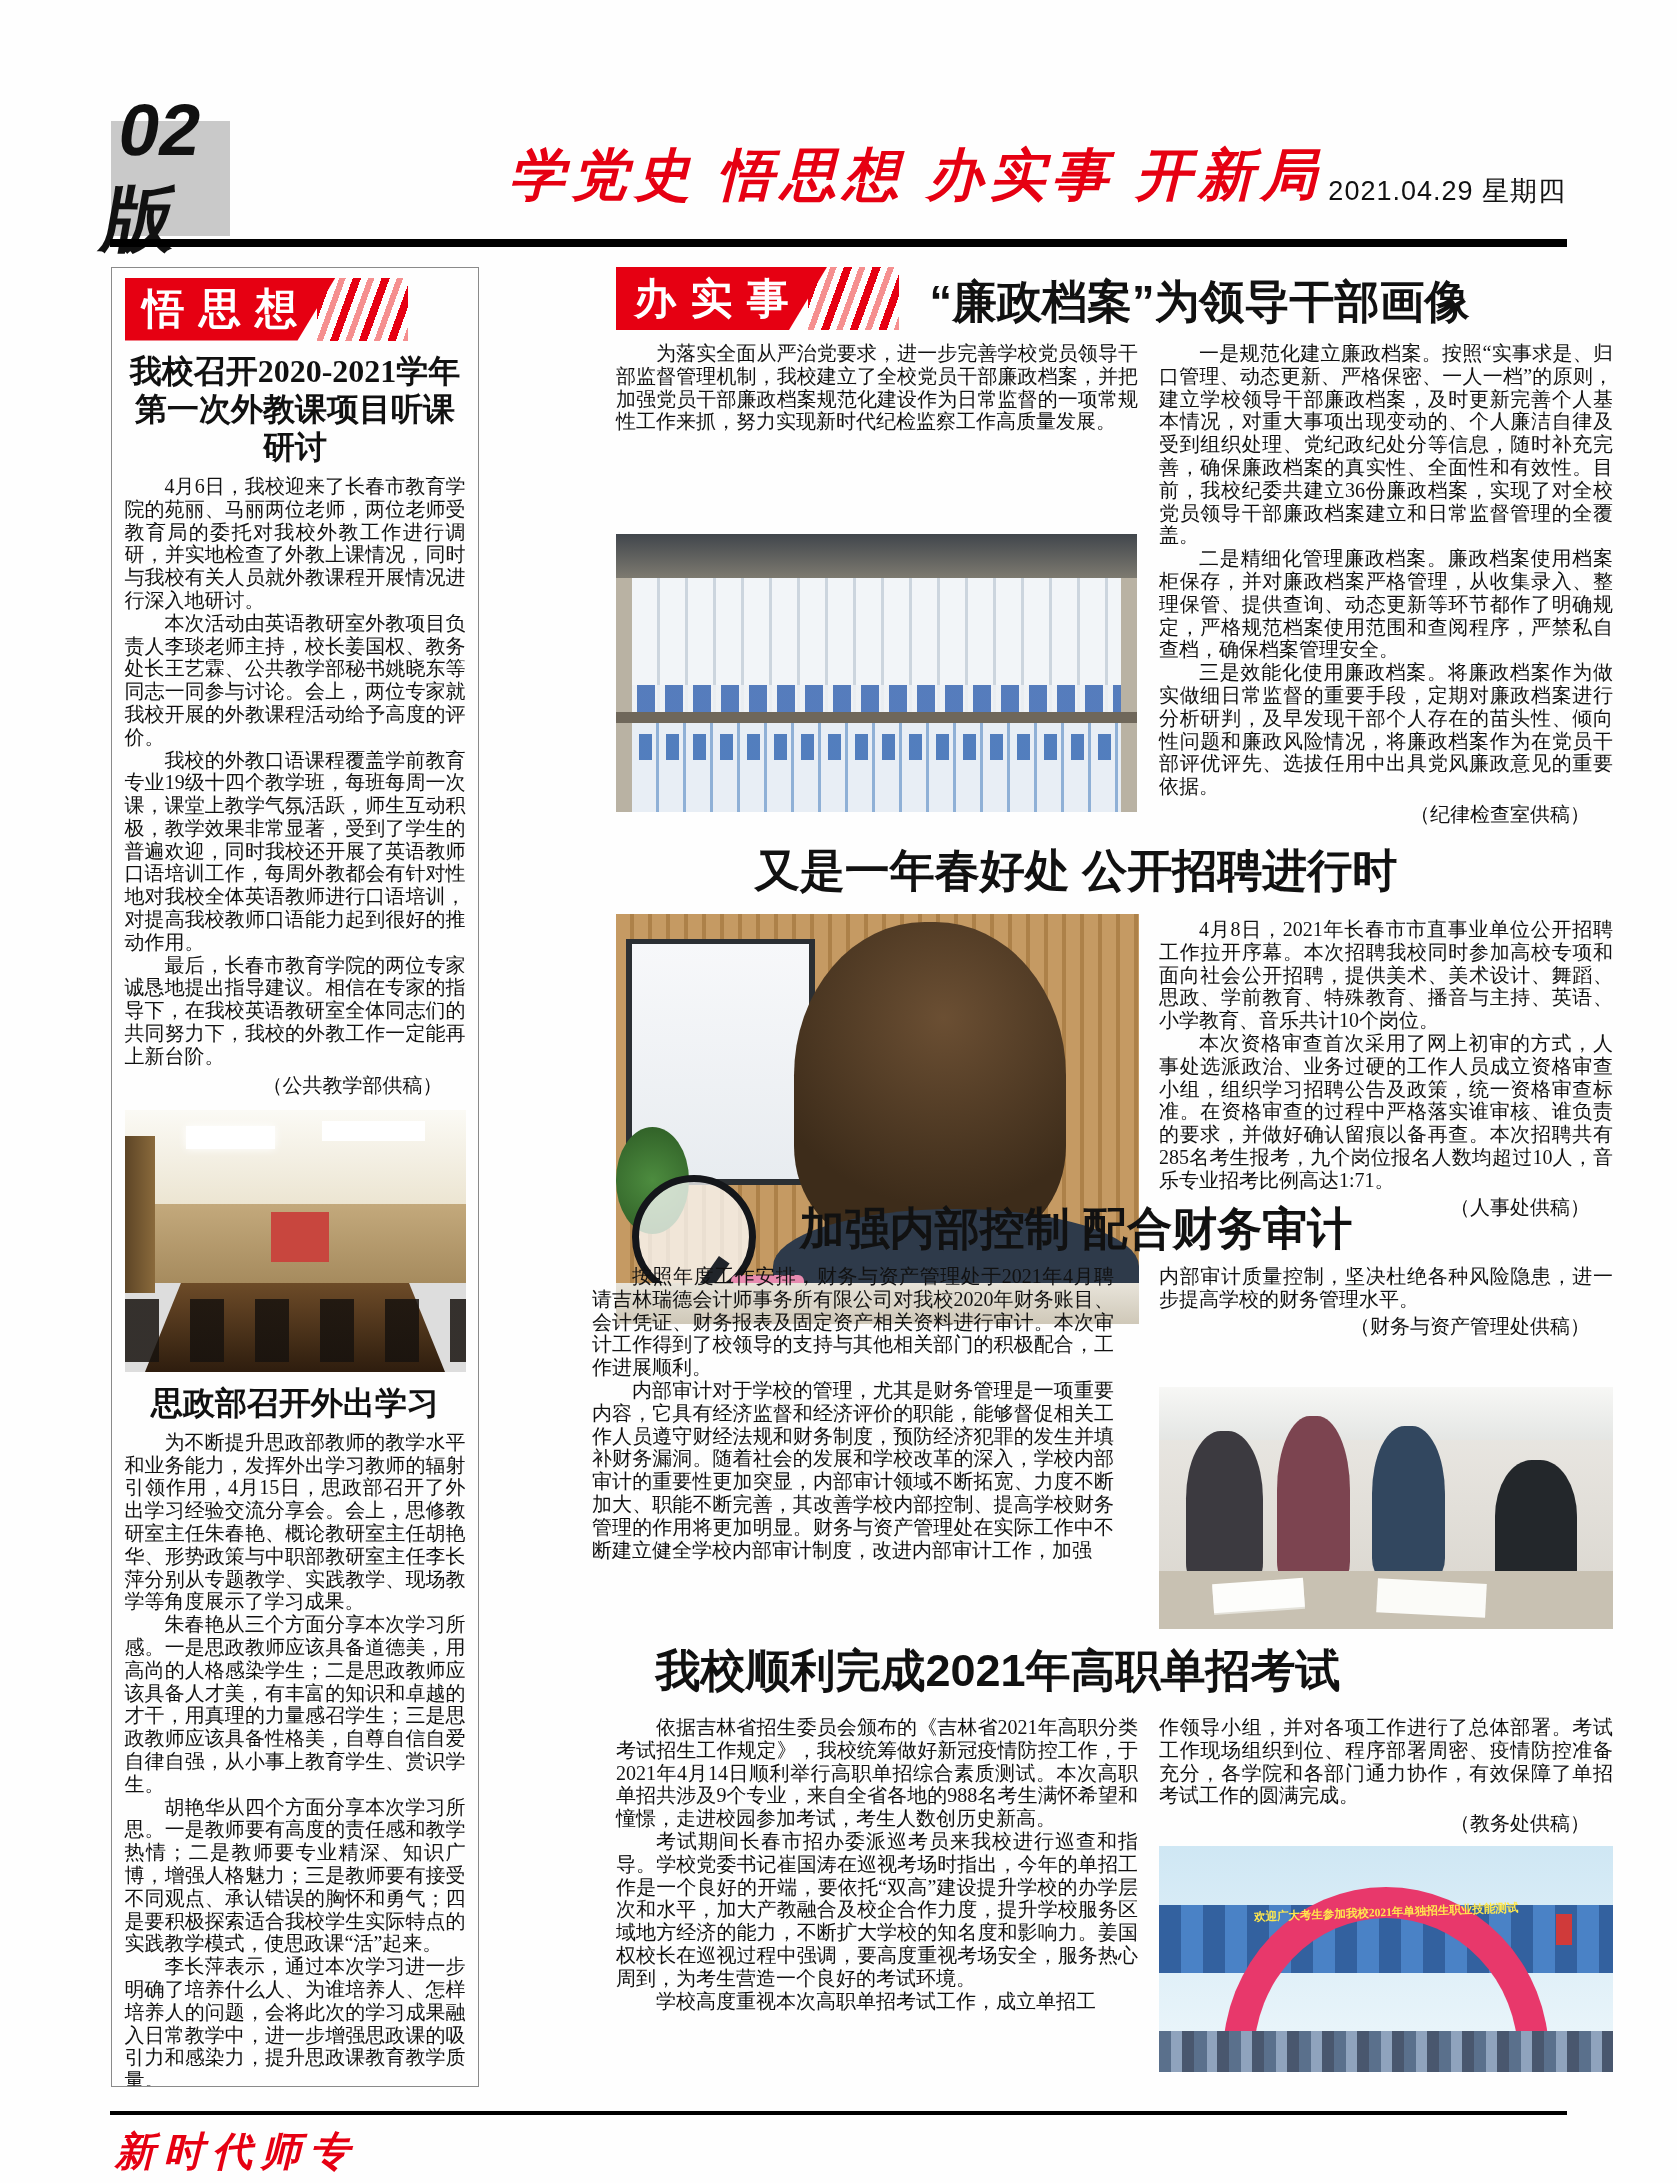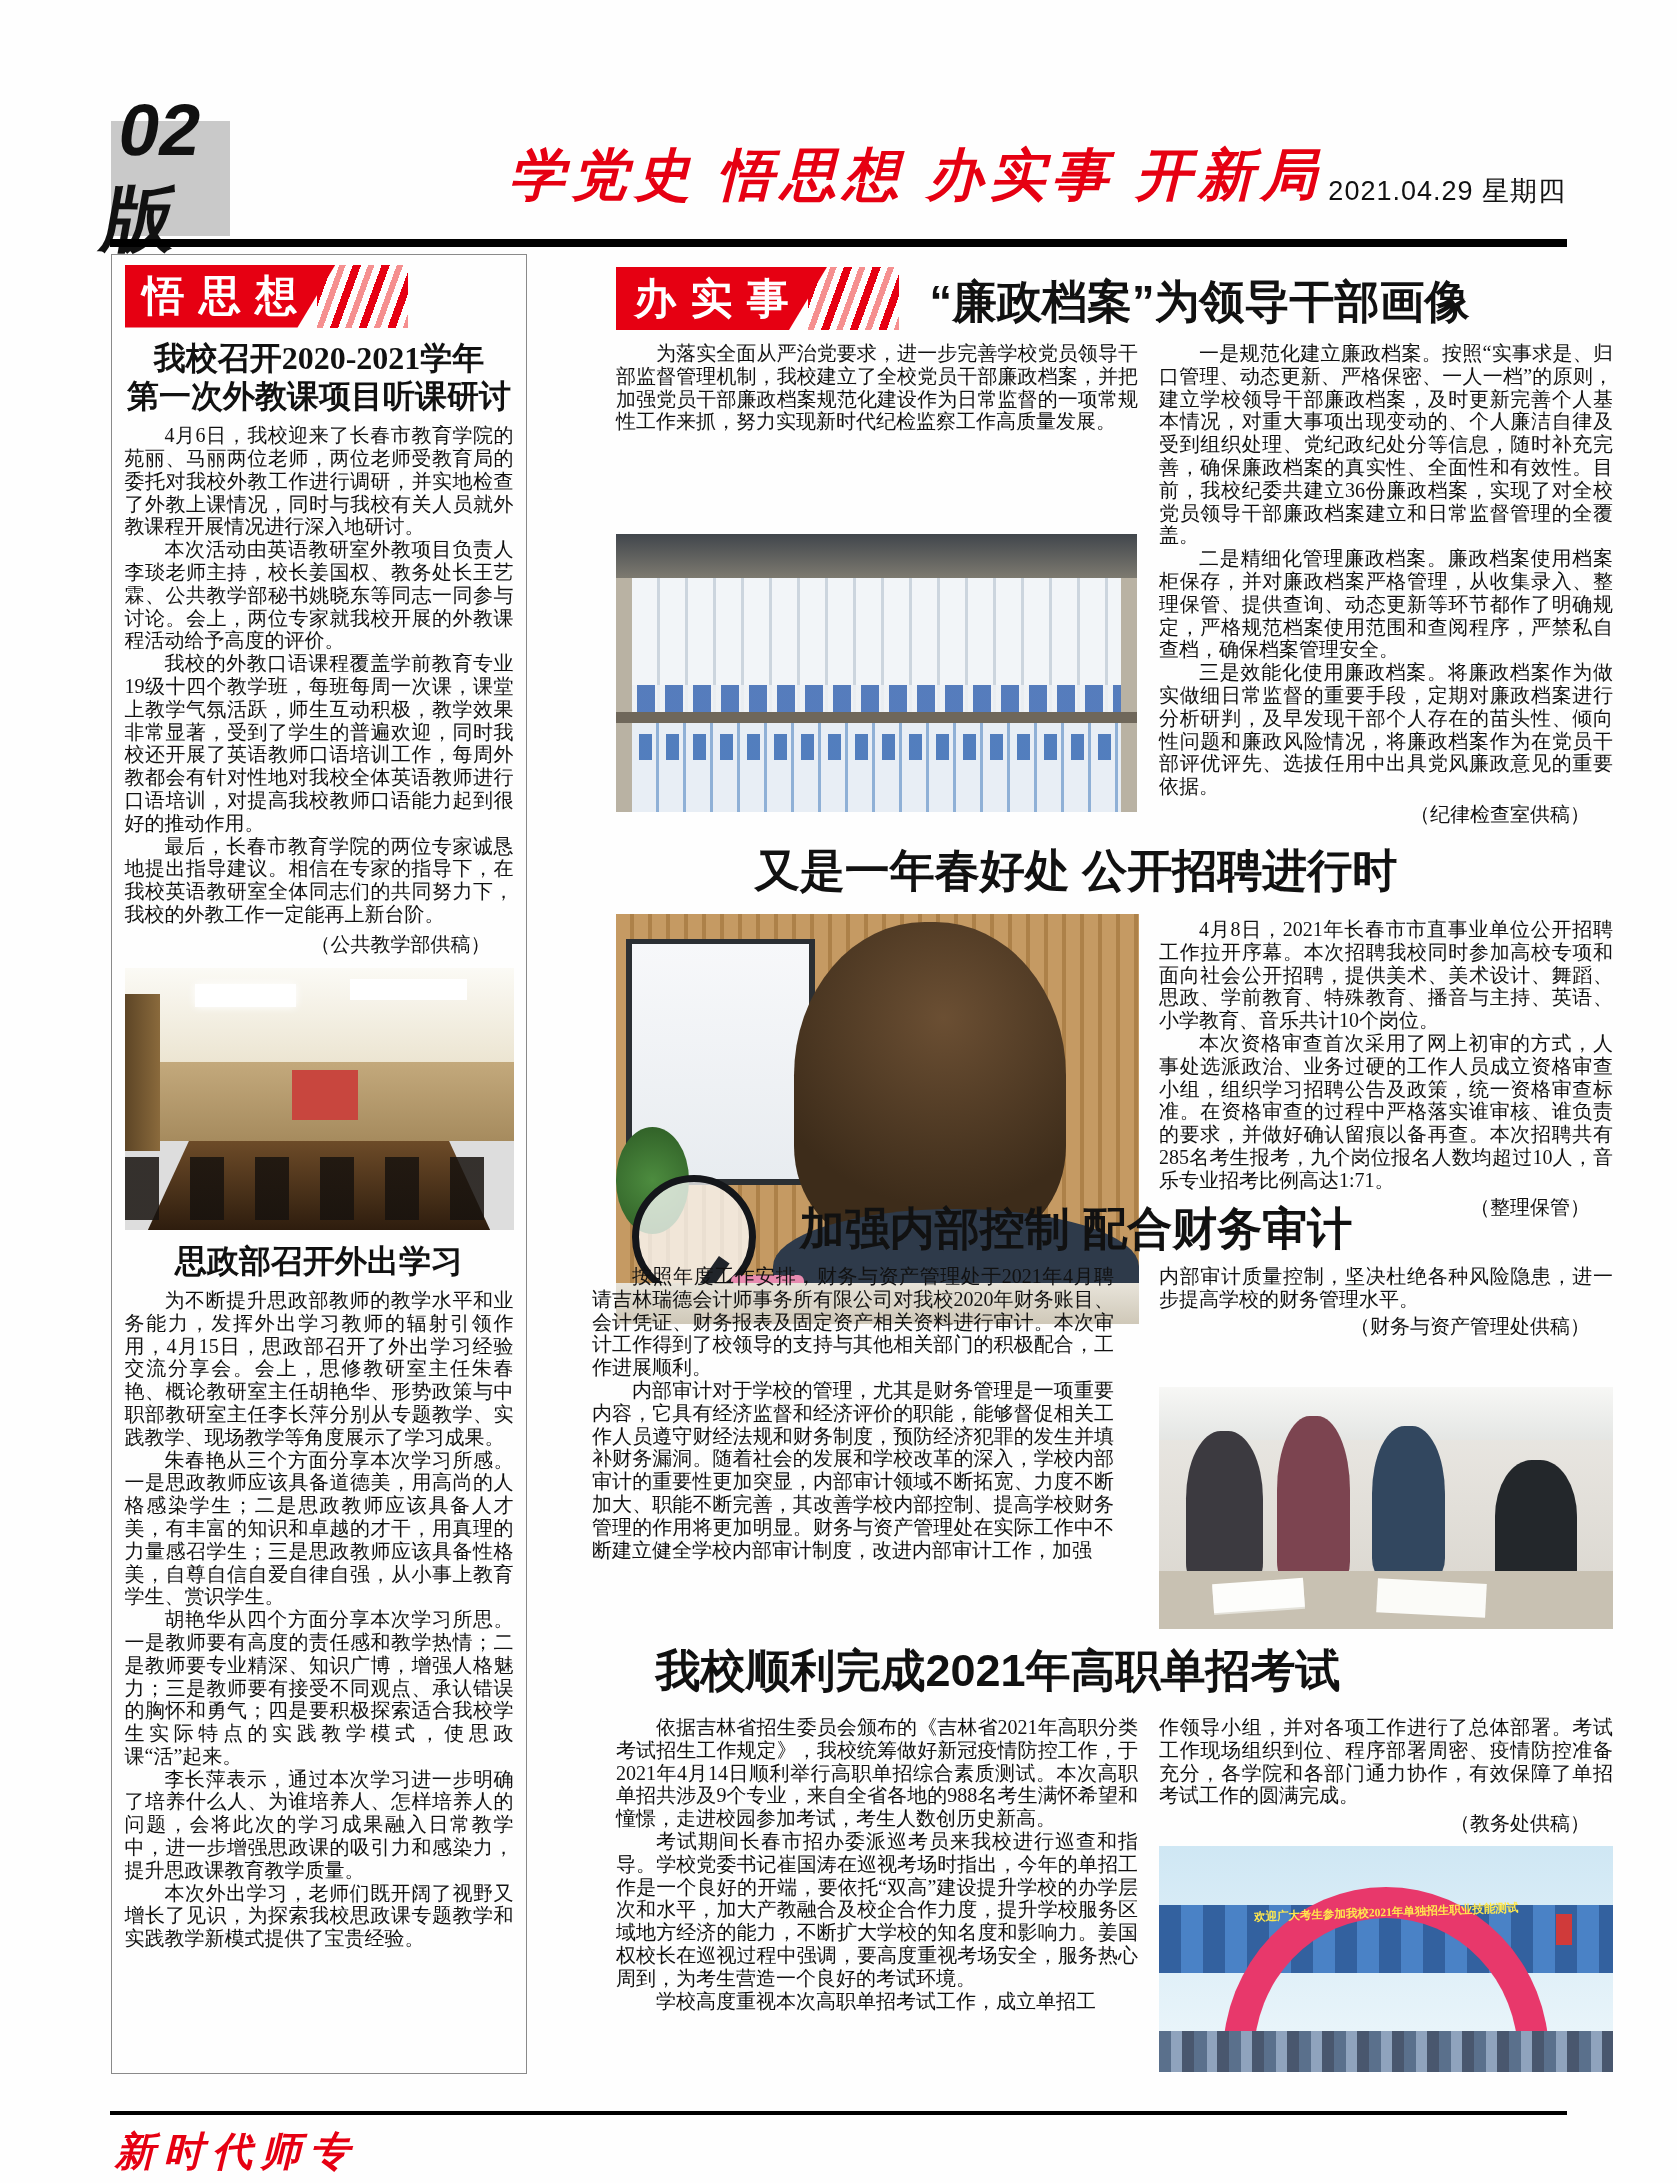--- a/index.html
+++ b/index.html
@@ -23,21 +23,21 @@
     background:repeating-linear-gradient(110deg,transparent 0 6.7px,#e60012 6.7px 14.4px,transparent 14.4px 21px,#f58f8f 21px 27px);}
   
   .body-text{font-size:20px;line-height:1.14;text-align:justify;}
   .body-text p{margin:0;text-indent:2em;font-family:Liberation Serif, serif;}
   .body-text p.noindent{text-indent:0;}
   .byline{text-align:right;padding-right:23px;font-size:20px;margin-top:4.8px;}
   .title-serif{font-weight:900;text-align:center;font-size:32px;line-height:1.18;font-family:"Liberation Serif",serif;}
   .title-sans{position:absolute;font-weight:900;text-align:center;font-size:45px;line-height:1.1;
     font-family:"Liberation Sans",sans-serif;white-space:nowrap;}
   
-  .left-col{position:absolute;left:111px;top:254px;width:416px;height:1820px;border:1.9px solid #8a8a8a;
+  .left-col{position:absolute;left:111px;top:267px;width:368px;height:1820px;border:1.9px solid #8a8a8a;
     box-sizing:border-box;padding:9.6px 12.5px;overflow:hidden;}
   .left-col .title-serif{margin:12.5px 0 8.6px 0;}
   
   .ph{position:relative;overflow:hidden;background:#ddd;}
   
   .p1{width:100%;height:262px;margin-top:10.6px;}
   .p1 .ceil{position:absolute;top:0;left:0;right:0;height:36%;background:linear-gradient(#fbfaf5,#ece5d2);}
   .p1 .lite{position:absolute;top:6%;left:18%;width:26%;height:9%;background:#fff;box-shadow:0 0 8.6px #fff;}
   .p1 .lite2{position:absolute;top:4%;left:58%;width:30%;height:8%;background:#fff;}
   .p1 .wall{position:absolute;top:36%;left:0;right:0;height:30%;background:linear-gradient(#c3a97c,#a68b5e);}
@@ -206,21 +206,21 @@
     <div class="plant"></div>
     <div class="mag"></div>
     <div class="magh"></div>
     <div class="pink"></div>
     <div class="desk"></div>
   </div>
 
   <div class="abs body-text" style="left:1121px;top:918px;width:454px;">
     <p>4月8日，2021年长春市市直事业单位公开招聘工作拉开序幕。本次招聘我校同时参加高校专项和面向社会公开招聘，提供美术、美术设计、舞蹈、思政、学前教育、特殊教育、播音与主持、英语、小学教育、音乐共计10个岗位。</p>
     <p>本次资格审查首次采用了网上初审的方式，人事处选派政治、业务过硬的工作人员成立资格审查小组，组织学习招聘公告及政策，统一资格审查标准。在资格审查的过程中严格落实谁审核、谁负责的要求，并做好确认留痕以备再查。本次招聘共有285名考生报考，九个岗位报名人数均超过10人，音乐专业招考比例高达1:71。</p>
-    <div class="byline">（整理保管）</div>
+    <div class="byline">（人事处供稿）</div>
   </div>
 
   <div class="title-sans" style="left:578px;top:1204px;width:996px;">加强内部控制 配合财务审计</div>
 
   <div class="abs body-text" style="left:554px;top:1265px;width:522px;">
     <p>按照年度工作安排，财务与资产管理处于2021年4月聘请吉林瑞德会计师事务所有限公司对我校2020年财务账目、会计凭证、财务报表及固定资产相关资料进行审计。本次审计工作得到了校领导的支持与其他相关部门的积极配合，工作进展顺利。</p>
     <p>内部审计对于学校的管理，尤其是财务管理是一项重要内容，它具有经济监督和经济评价的职能，能够督促相关工作人员遵守财经法规和财务制度，预防经济犯罪的发生并填补财务漏洞。随着社会的发展和学校改革的深入，学校内部审计的重要性更加突显，内部审计领域不断拓宽、力度不断加大、职能不断完善，其改善学校内部控制、提高学校财务管理的作用将更加明显。财务与资产管理处在实际工作中不断建立健全学校内部审计制度，改进内部审计工作，加强</p>
   </div>
 
   <div class="abs body-text" style="left:1121px;top:1265px;width:454px;">

